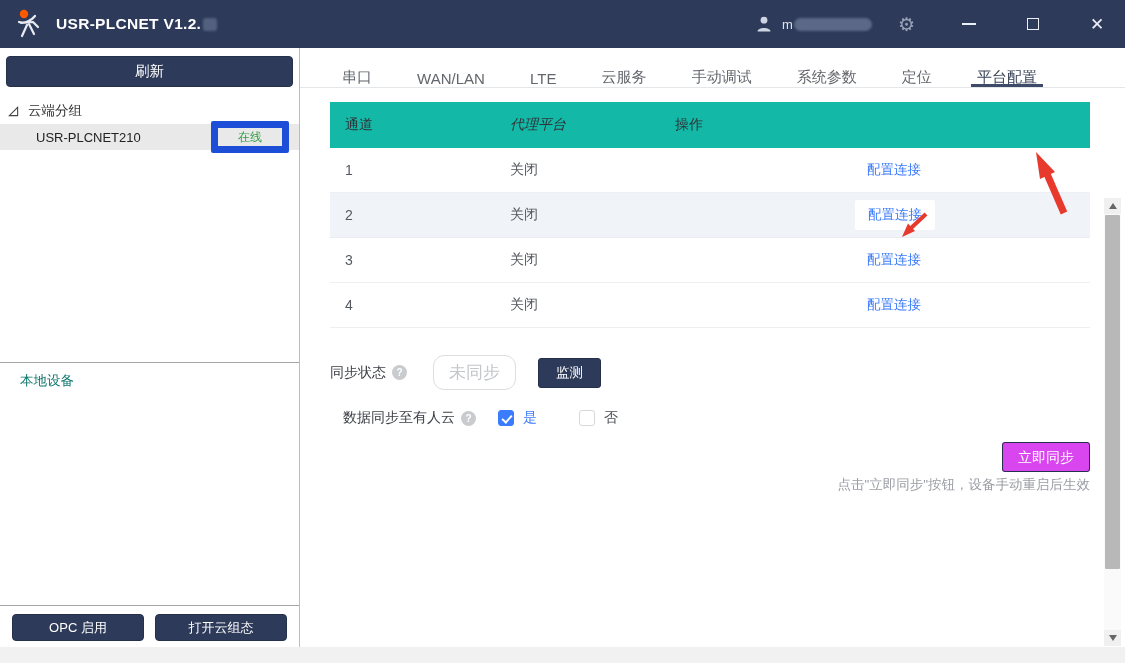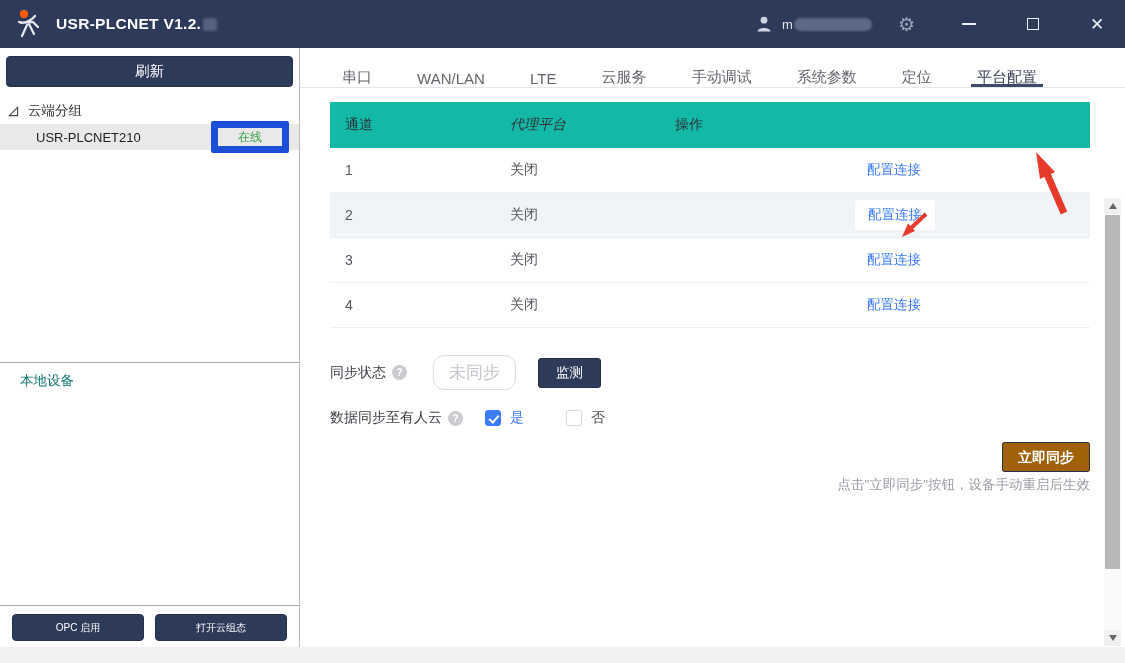--- a/index.html
+++ b/index.html
@@ -29,21 +29,21 @@
   
   .refresh-btn { margin:8px 6px 0; height:31px; background:#2e3a59; border:1px solid #25304a; border-radius:4px; color:#fff; font-size:14.5px; display:flex; align-items:center; justify-content:center; cursor:pointer; }
   .tree-group { display:flex; align-items:center; margin:15px 0 4px 8px; font-size:13.5px; color:#333; }
   .tree-group svg { margin-right:9px; }
   .device-row { height:26px; background:#e9e9e9; display:flex; align-items:center; padding:0 10px 0 36px; font-size:13px; color:#222; }
   .online-badge { margin-left:auto; font-size:12px; color:#2f9e3f; border:7px solid #1d4ed8; border-radius:2px; padding:1px 20px; line-height:1.35; }
   .sidebar-gap { height:212px; }
   .local-section { border-top:1px solid #a6a6a6; padding:9px 0 0 20px; font-size:13.5px; color:#0f766e; }
   .sidebar-flex { flex:1; }
   .sidebar-footer { border-top:1px solid #a6a6a6; padding:8px 12px 22px; display:flex; gap:11px; }
-  .side-btn { flex:1; height:27px; background:#2e3a59; border:1px solid #25304a; border-radius:4px; color:#fff; font-size:10px; display:flex; align-items:center; justify-content:center; cursor:pointer; }
+  .side-btn { flex:1; height:27px; background:#2e3a59; border:1px solid #25304a; border-radius:4px; color:#fff; font-size:13px; display:flex; align-items:center; justify-content:center; cursor:pointer; }
 
   
   .main-tabs { height:70px; display:flex; border-bottom:1px solid #e5e5e5; }
   .main-tab { flex:1; display:flex; flex-direction:column; align-items:center; justify-content:center; gap:5px; cursor:pointer; color:#55585e; }
   .main-tab.selected { background:#f2f3f5; box-shadow:inset 0 -4px 0 #2e3a59; }
   .main-tab .tab-label { font-size:17px; }
   .main-tab svg { display:block; }
 
   
   .sub-tabs { height:40px; display:flex; align-items:flex-end; justify-content:space-between; padding:0 82px 0 36px; border-bottom:1px solid #e4e7ea; }
@@ -60,30 +60,30 @@
   .c2 { width:180px; padding-left:15px; }
   .c3 { width:165px; padding-left:15px;font-style:italic; }
   .c4 { flex:1; padding-left:15px; }
   .cfg-link { color:#3a7afa; font-size:13.5px; text-decoration:none; margin-left:12px; cursor:pointer; }
   .cfg-chip { display:inline-block; background:#fff; border-radius:2px; padding:6px 13px; margin-left:0; }
 
   .sync-row1 { display:flex; align-items:center; margin:27px 0 16px 30px; font-size:14px; color:#3b3e44; }
   .q-icon { width:15px; height:15px; border-radius:50%; background:#c9cbcf; color:#fff; font-size:10px; font-weight:bold; display:inline-flex; align-items:center; justify-content:center; margin-left:6px; }
   .btn-disabled { margin-left:26px; background:#fff; border:1px solid #dcdee1; border-radius:11px; color:#c3c6cb; font-size:17px; padding:5px 15px; cursor:default; }
   .btn-dark { margin-left:22px; background:#2e3a59; border:1px solid #25304a; border-radius:3px; color:#fff; font-size:13.5px; padding:5px 17px; cursor:pointer; }
-  .sync-row2 { display:flex; align-items:center; margin:19px 0 0 30px; font-size:14px; color:#3b3e44; }
+  .sync-row2 { display:flex; align-items:center; margin:19px 0 0 43px; font-size:14px; color:#3b3e44; }
   .checkbox { width:16px; height:16px; border-radius:3px; display:inline-block; position:relative; }
   .checkbox.checked { background:#3b7cfd; border:1px solid #3b7cfd; margin-left:22px; }
   .checkbox.checked::after { content:""; position:absolute; left:4.5px; top:1.5px; width:4px; height:8px; border:solid #fff; border-width:0 2px 2px 0; transform:rotate(42deg); }
   .checkbox.unchecked { background:#fff; border:1px solid #d6d8db; margin-left:42px; }
   .cb-label-yes { margin-left:9px; color:#3b7cfd; }
   .cb-label-no { margin-left:9px; color:#4a4d52; }
 
   .sync-now-wrap { text-align:right; padding-right:35px; margin-top:21px; }
-  .sync-now-btn { background:#a16207; border:1px solid #25304a; border-radius:3px; color:#fff; font-size:14px; padding:6px 15px; cursor:pointer;font-weight:bold; }
+  .sync-now-btn { background:#d946ef; border:1px solid #25304a; border-radius:3px; color:#fff; font-size:14px; padding:6px 15px; cursor:pointer; }
   .sync-hint { text-align:right; padding-right:35px; margin-top:9px; font-size:13.5px; color:#9a9da3; }
 
   
   .v-scrollbar { position:absolute; right:4px; top:110px; bottom:17px; width:17px; background:#fafafa; }
   .sb-arrow { position:absolute; left:0; width:17px; height:16px; background:#f0f0f0; display:flex; align-items:center; justify-content:center; }
   .sb-arrow.up { top:0; }
   .sb-arrow.down { bottom:0; }
   .tri-up { width:0; height:0; border-left:4.5px solid transparent; border-right:4.5px solid transparent; border-bottom:6px solid #666; }
   .tri-down { width:0; height:0; border-left:4.5px solid transparent; border-right:4.5px solid transparent; border-top:6px solid #666; }
   .sb-thumb { position:absolute; left:1px; right:1px; top:17px; height:79%; background:#b8b8b8; border-radius:1px; }

